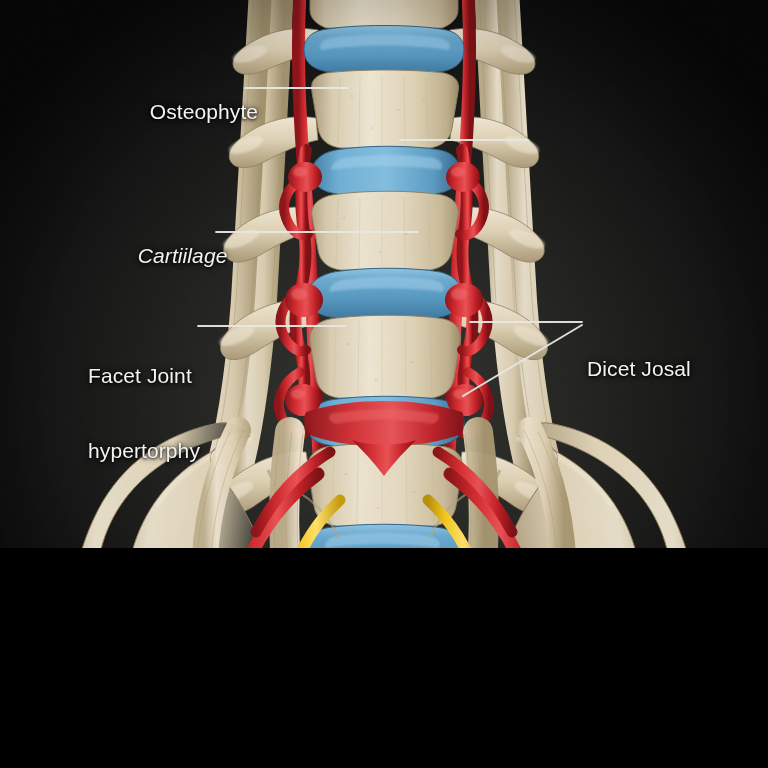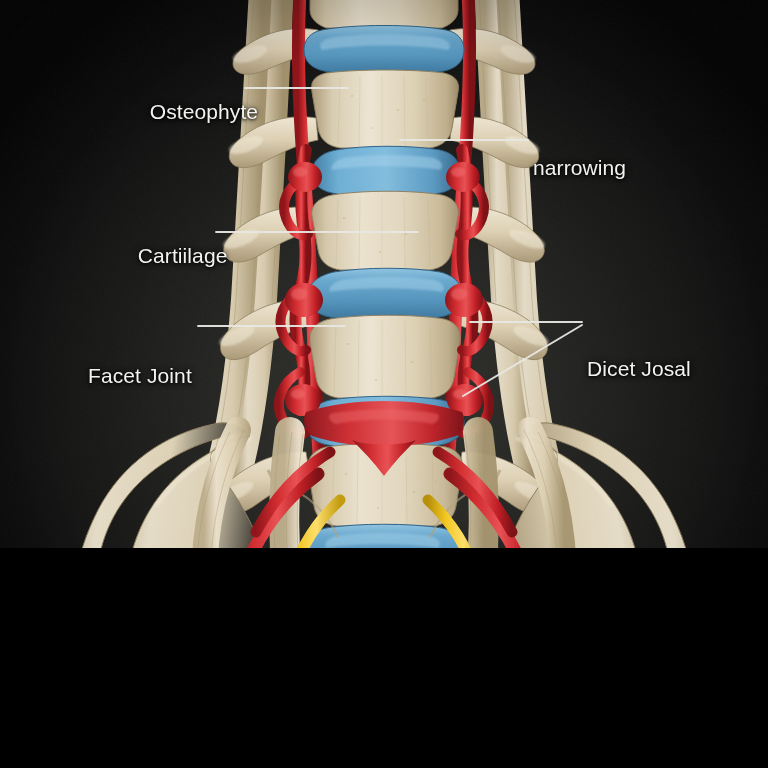--- a/index.html
+++ b/index.html
@@ -572,28 +572,28 @@
       <rect width="768" height="768" fill="url(#vig)"></rect>
       <rect width="768" height="768" filter="url(#grain)" opacity="0.75"></rect>
     </g>
   </svg>
 
   <div class="lbl" style="left:126px;top:74px;">
     <span>Osteophyte</span>
   </div>
 
   <div class="lbl" style="left:533px;top:105px;">
-    <div>narrowing</div>
   </div>
 
-  <div class="lbl" style="left:114px;top:218px;">
+  <div class="lbl" style="left:114px;top:218px;font-style:italic;">
     <span>Cartiilage</span>
   </div>
 
   <div class="lbl" style="left:88px;top:313px;">
     <div>Facet Joint</div>
+    <div>hypertorphy</div>
   </div>
 
   <div class="lbl c2" style="left:587px;top:306px;">
     <div>Dicet Josal</div>
   </div>
 
 </div>
 
 </body></html>

